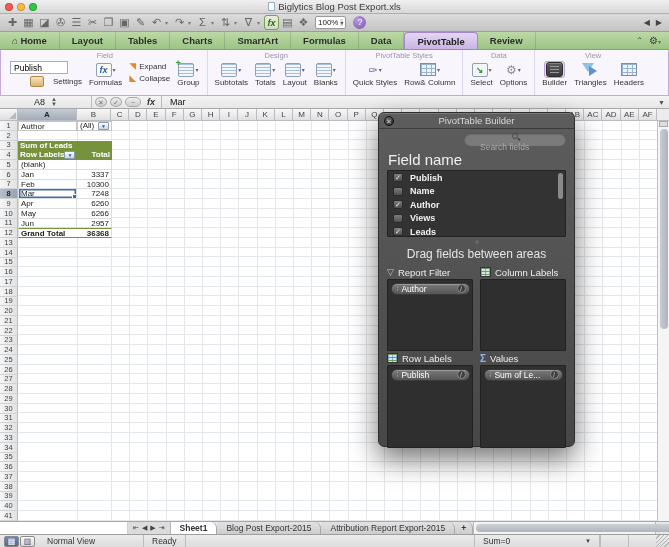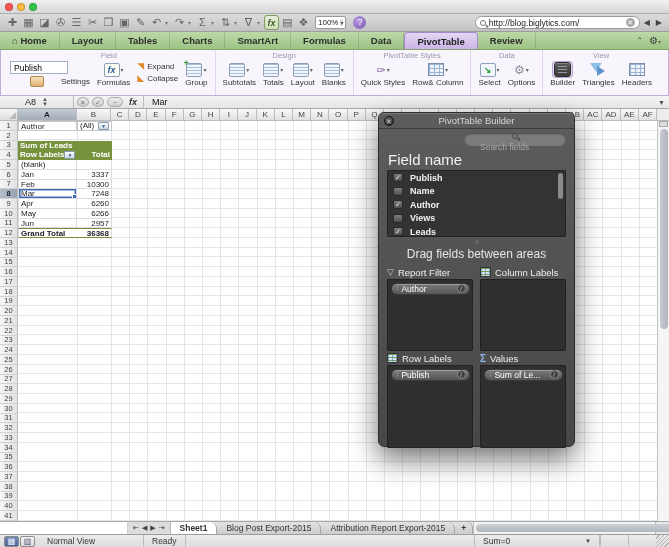--- a/index.html
+++ b/index.html
@@ -56,41 +56,41 @@
   .icon-box { width:16px; height:14px; border:1px solid #8ea0b8; border-radius:2px; background:
       repeating-linear-gradient(to bottom, #a9c0dd 0 1px, transparent 1px 3px) #f2f6fb; }
   .icon-box.fx { display:flex; align-items:center; justify-content:center; font-style:italic; font-weight:bold; color:#2d5e9e; font-size:9px; background:#fdfdf4; }
   .icon-box.plus { position:relative; }
   .icon-box.plus::after { content:"+"; position:absolute; top:-5px; left:-4px; color:#2f9e2f; font-weight:bold; font-size:9px; }
   .mini-arrow { color:#e08a2e; font-size:9px; }
   .two-stack { display:flex; flex-direction:column; gap:2px; }
   .stack-item { display:flex; align-items:center; gap:3px; font-size:8px; color:#333; }
   .field-col { display:flex; flex-direction:column; gap:2px; }
   .publish-input { width:58px; height:13px; border:1px solid #9fb0c6; background:#fff; font-size:8.5px; padding:0 3px; font-family:"Liberation Sans",sans-serif; }
-  .settings-btn { display:flex; align-items:center; gap:17px; font-size:8px; color:#333;padding-left:20px; }
+  .settings-btn { display:flex; align-items:center; gap:9px; font-size:8px; color:#333;padding-left:20px; }
   .settings-ic { width:14px; height:11px; border:1px solid #b08848; border-radius:2px; background:linear-gradient(#f6e3c0,#e0b270); }
   .gear-ic { font-size:12px; color:#8a8f98; }
   .sel-ic { display:flex; align-items:center; justify-content:center; width:16px; height:14px; border:1px solid #8ea0b8; border-radius:2px; background:#f2f6fb; color:#2f9e2f; font-weight:bold; font-size:9px; }
   .builder-ic { width:17px; height:15px; background:linear-gradient(#5a5a5a,#3c3c3c); border:1px solid #2c2c2c; border-radius:3px;
       box-shadow:inset 0 1px 0 rgba(255,255,255,.25); position:relative; }
   .builder-ic::after { content:""; position:absolute; left:3px; right:3px; top:3px; height:8px;
       background:repeating-linear-gradient(to bottom,#9a9a9a 0 1px, transparent 1px 3px); }
   .pressed-well { background:#e4ddf0; border:1px solid #b9a6d6; border-radius:3px; padding:1px; }
   .tri-ic { position:relative; width:18px; height:15px; }
   .tri-ic .t1 { position:absolute; left:1px; top:1px; width:0; height:0; border-left:6px solid transparent; border-right:6px solid transparent; border-top:9px solid #8fc0e8; }
   .tri-ic .t2 { position:absolute; left:8px; top:4px; width:0; height:0; border-top:5px solid transparent; border-bottom:5px solid transparent; border-left:8px solid #5e92c8; }
   .mini-grid { width:16px; height:13px; border:1px solid #7a8fae; background:
       repeating-linear-gradient(to bottom,#9ab4d4 0 1px, transparent 1px 4px),
       repeating-linear-gradient(to right,#9ab4d4 0 1px, transparent 1px 5px) #eef3fa; }
   .brush-ic { font-size:11px; color:#7a5a9a; }
 
   
   .fbar { position:absolute; top:96px; left:0; right:0; height:13px; background:linear-gradient(#f4f4f4,#e6e6e6);
     border-bottom:1px solid #a8a8a8; display:flex; align-items:center; font-size:9px; }
-  .namebox { width:74px; text-align:center; border-right:1px solid #bbb; display:flex; align-items:center; justify-content:center; gap:6px; height:100%; }
+  .namebox { width:92px; text-align:center; border-right:1px solid #bbb; display:flex; align-items:center; justify-content:center; gap:6px; height:100%; }
   .stepper { font-size:6px; line-height:5px; color:#555; display:flex; flex-direction:column; }
   .fb-btn { width:12px; height:10px; border-radius:50%; background:linear-gradient(#efefef,#cfcfcf); border:1px solid #aaa;
     font-size:7px; line-height:9px; text-align:center; color:#777; margin-left:3px; }
   .fb-btn.oval { border-radius:5px; width:16px; }
   .fb-fx { font-style:italic; font-weight:bold; margin:0 4px 0 6px; color:#333; border-right:1px solid #bbb; padding-right:6px; height:100%; line-height:13px; }
   .fb-val { padding-left:4px; font-size:9px; color:#111; }
   .fb-exp { margin-left:auto; padding-right:4px; font-size:7px; color:#555; }
 
   
   .colheads { position:absolute; top:109px; left:0; right:0; height:12px; display:flex; font-size:8px; color:#444; }
@@ -207,20 +207,21 @@
 <body>
 
 <div id="app">
 
   <div class="titlebar">
     <div class="lights">
       <span class="light red"></span>
       <span class="light yellow"></span>
       <span class="light green"></span>
     </div>
+    <div class="win-title"><span class="doc-glyph"></span><span>Biglytics Blog Post Export.xls</span></div>
   </div>
 
   <div class="toolbar">
     <span id="tb-icons" style="display:flex;align-items:center;gap:1px;">
         <span class="tb-icon">✚</span>
         <span class="tb-icon">▦</span>
         <span class="tb-icon">◪</span>
         <span class="tb-icon">✇</span>
         <span class="tb-icon">☰</span>
         <span class="tb-icon">✂</span>
@@ -240,25 +241,20 @@
         <span class="tb-icon pressed">fx</span>
         <span class="tb-icon">▤</span>
         <span class="tb-icon">❖</span>
       </span>
     <span class="zoom-box">
         <span>100%</span>
         <span class="car">▾</span>
       </span>
     <span class="help-btn">?</span>
     <span class="tb-search">
-      <span class="search-pill">
-        <span class="lens"></span>
-        <span class="search-text">http://blog.biglytics.com/</span>
-        <span class="clear-btn">✕</span>
-      </span>
       <span class="nav-arrow">◀</span>
       <span class="nav-arrow">▶</span>
     </span>
   </div>
 
   <div class="tabbar">
     <span class="rtab"><span>⌂</span> <span>Home</span></span>
     <span class="rtab">Layout</span>
     <span class="rtab">Tables</span>
     <span class="rtab">Charts</span>

